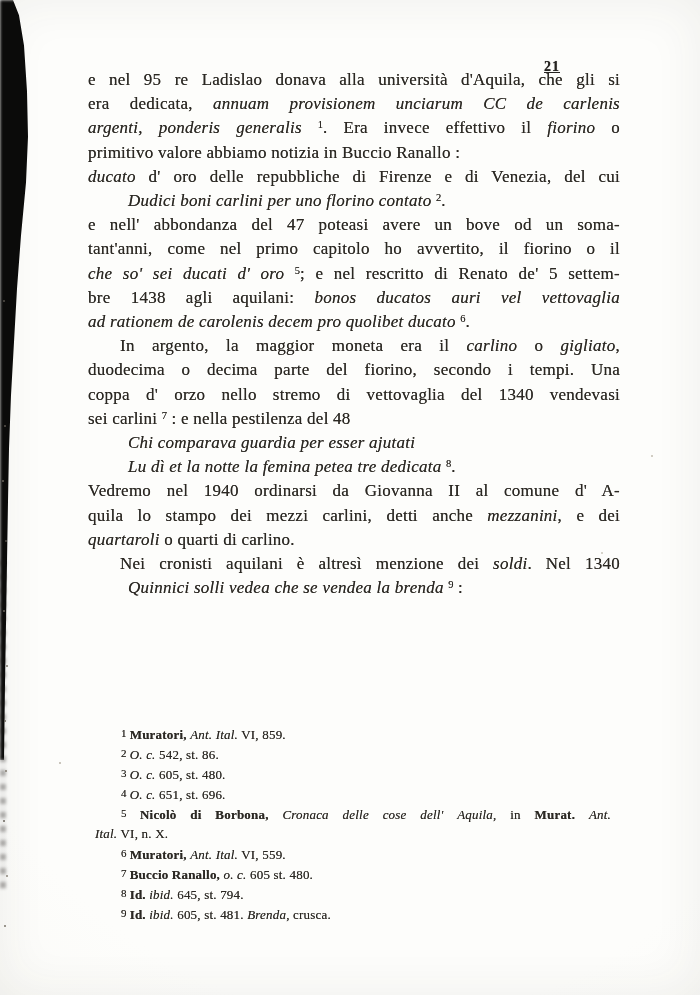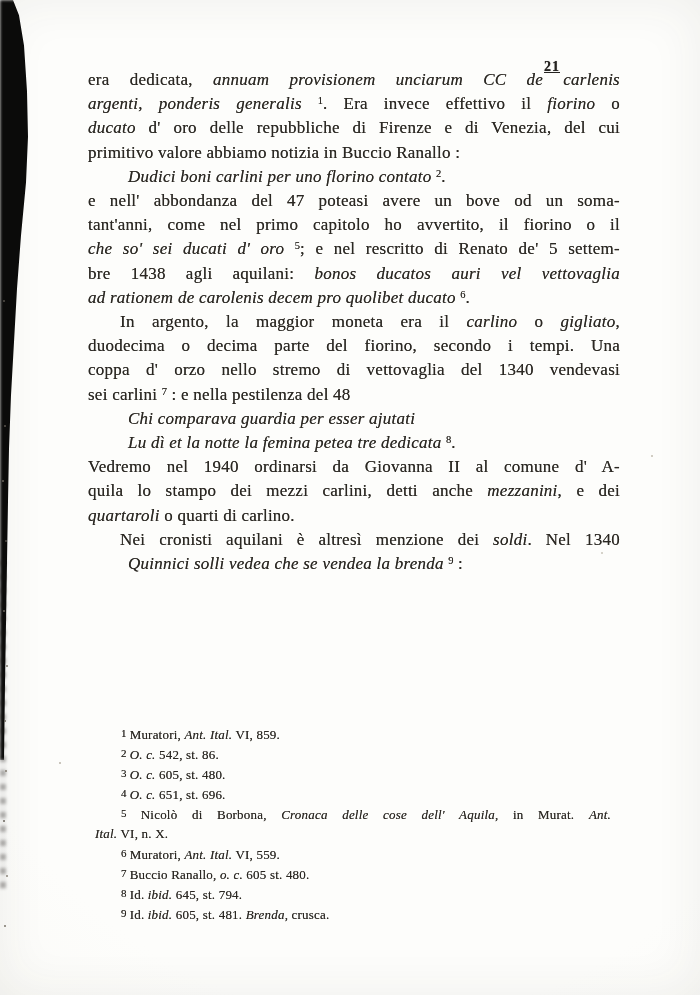--- a/index.html
+++ b/index.html
@@ -66,42 +66,43 @@
     font-size: 13px; line-height: 19.6px;
     letter-spacing: 0.2px;
     text-shadow: 0 0 0.5px rgba(43,40,35,0.7);
   }
   .line { min-height: 1em; }
   .line.j { text-align: justify; text-align-last: justify; }
   .line.ind1 { text-indent: 32px; }
   .line.ind2 { text-indent: 40px; }
   .footnotes .line.ind1 { text-indent: 26px; }
   .it { font-style: italic; }
-  .bd { font-weight: 400; margin-top: 32px; }
+  .bd { font-weight: 700; margin-top: 32px; }
   sup.ref {
     font-size: 10.5px; line-height: 0; vertical-align: 5px;
     letter-spacing: 0;
   }
   .fnum { font-size: 11px; vertical-align: 1.5px; }
 </style>
 </head>
 <body>
 
 <div class="page">
   <div class="scan-edge"></div>
   <div class="scan-edge-fade"></div>
   <div class="speck"></div>
 
   <div class="page-number">21</div>
 
   <div class="text-block" id="text-block">
+      <div class="line j"><span>e nel 95 re Ladislao donava alla università d'Aquila, che gli si</span></div>
       <div class="line j"><span>era dedicata, </span><span class="it">annuam provisionem unciarum CC de carlenis</span></div>
       <div class="line j"><span class="it">argenti, ponderis generalis </span><sup class="ref">1</sup><span>. Era invece effettivo il </span><span class="it">fiorino</span><span> o</span></div>
+      <div class="line"><span>primitivo valore abbiamo notizia in Buccio Ranallo :</span></div>
       <div class="line j"><span class="it">ducato</span><span> d' oro delle repubbliche di Firenze e di Venezia, del cui</span></div>
-      <div class="line"><span>primitivo valore abbiamo notizia in Buccio Ranallo :</span></div>
       <div class="line ind2"><span class="it">Dudici boni carlini per uno florino contato </span><sup class="ref">2</sup><span>.</span></div>
       <div class="line j"><span>e nell' abbondanza del 47 poteasi avere un bove od un soma-</span></div>
       <div class="line j"><span>tant'anni, come nel primo capitolo ho avvertito, il fiorino o il</span></div>
       <div class="line j"><span class="it">che so' sei ducati d' oro </span><sup class="ref">5</sup><span>; e nel rescritto di Renato de' 5 settem-</span></div>
       <div class="line j"><span>bre 1438 agli aquilani: </span><span class="it">bonos ducatos auri vel vettovaglia</span></div>
       <div class="line"><span class="it">ad rationem de carolenis decem pro quolibet ducato </span><sup class="ref">6</sup><span>.</span></div>
       <div class="line ind1 j"><span>In argento, la maggior moneta era il </span><span class="it">carlino</span><span> o </span><span class="it">gigliato</span><span>,</span></div>
       <div class="line j"><span>duodecima o decima parte del fiorino, secondo i tempi. Una</span></div>
       <div class="line j"><span>coppa d' orzo nello stremo di vettovaglia del 1340 vendevasi</span></div>
       <div class="line"><span>sei carlini </span><sup class="ref">7</sup><span> : e nella pestilenza del 48</span></div>

